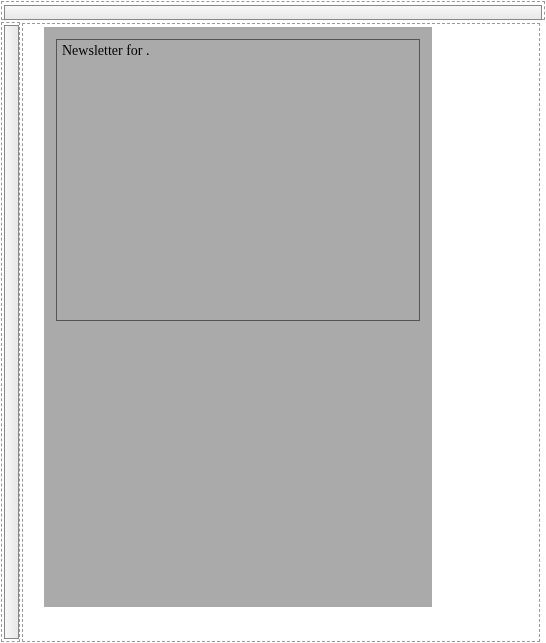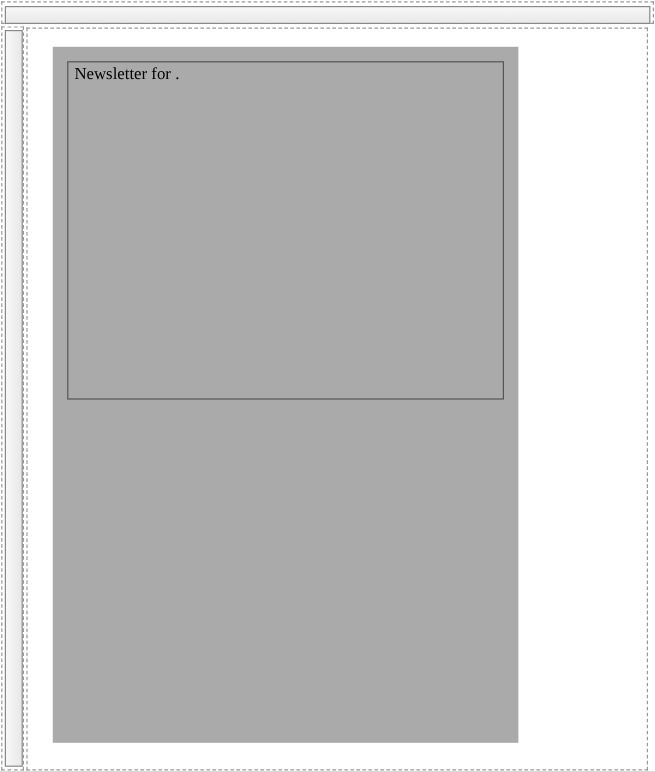--- a/index.html
+++ b/index.html
@@ -67,21 +67,21 @@
     .dashed-border {
       position: absolute;
       top: 1px;
       left: 0px;
       right: 5px;
       bottom: 0px;
       border: 1px dashed #999;
     }
     .gray-page {
       position: absolute;
-      top: 15px;
+      top: 3px;
       left: 21px;
       width: 388px;
       height: 580px;
       background: #aaaaaa;
     }
     .text-frame {
       position: absolute;
       top: 12px;
       left: 12px;
       width: 364px;

